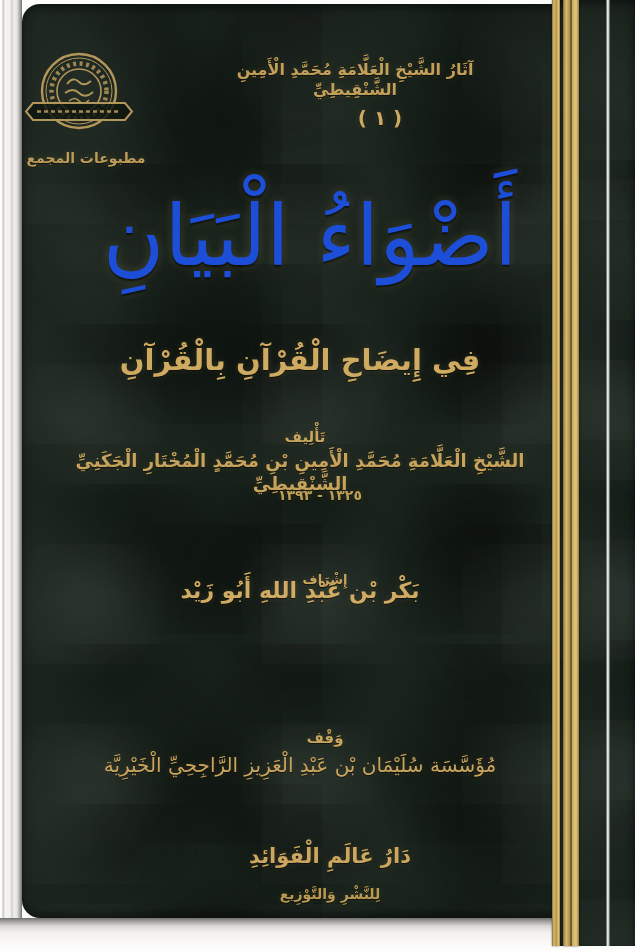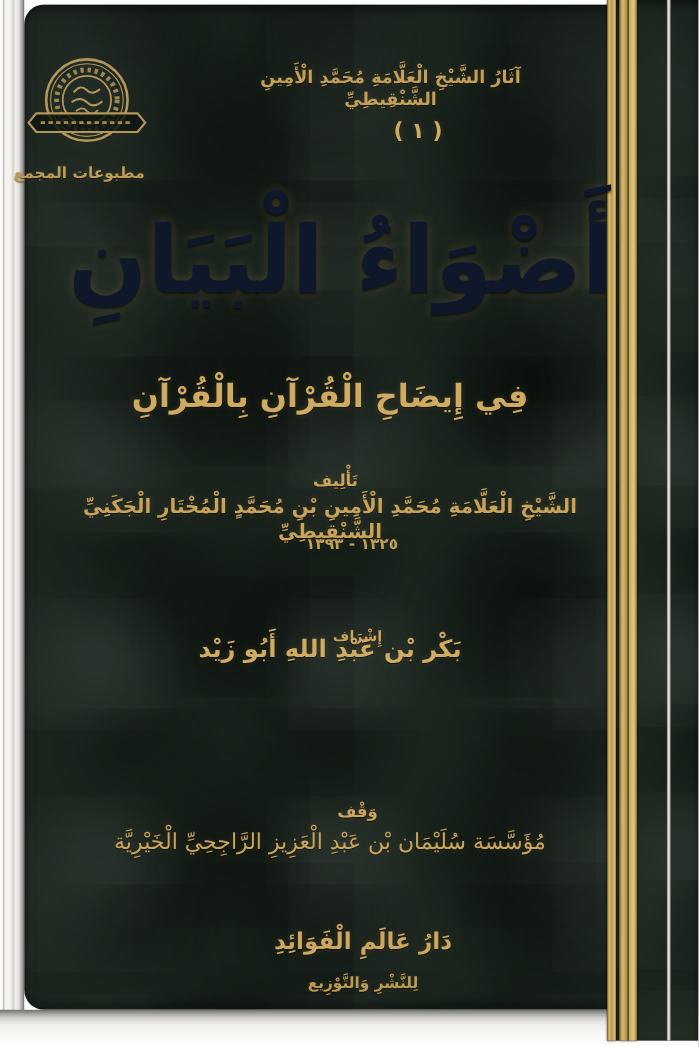--- a/index.html
+++ b/index.html
@@ -57,24 +57,24 @@
     background:linear-gradient(90deg,#3a423a 0%,#e8e9e4 35%,#c6c9c2 70%,#2c332c 100%);
   }
   
   .gold-text{
     position:absolute;text-align:center;color:#c9a55e;
     text-shadow:0 1px 1px rgba(0,0,0,0.55), 0 0 6px rgba(214,178,101,0.18);
     line-height:1.25;
   }
   .series-title{top:60px;left:200px;width:310px;font-size:16px;font-weight:700;color:#c3a059;}
   .volume-number{top:106px;left:340px;width:80px;font-size:20px;font-weight:700;color:#cdaa62;}
-  .seal-caption{top:150px;left:10px;width:124px;font-size:14px;font-weight:700;color:#bd9c58;}
+  .seal-caption{top:150px;left:24px;width:124px;font-size:14px;font-weight:700;color:#bd9c58;}
   .main-title{
-    top:192px;left:35px;width:550px;font-size:84px;font-weight:700;
-    color:#0f172a;line-height:1.05;
+    top:192px;left:35px;width:550px;font-size:84px;font-weight:400;
+    color:#1d4ed8;line-height:1.05;
     text-shadow:0 2px 2px rgba(0,0,0,0.6), 0 0 10px rgba(220,185,110,0.22);
   }
   .subtitle{top:342px;left:60px;width:480px;font-size:29px;font-weight:700;color:#cfaa61;}
   .author-label{top:428px;left:40px;width:530px;font-size:15px;font-weight:700;}
   .author-name{top:450px;left:35px;width:530px;font-size:18px;font-weight:700;color:#c7a35c;}
   .author-dates{top:487px;left:60px;width:520px;font-size:14px;font-weight:700;color:#bfa057;}
   .supervision-label{top:541px;left:60px;width:530px;font-size:13px;font-weight:700;margin-top:31px;}
   .supervisor-name{top:560px;left:40px;width:520px;font-size:22px;font-weight:700;color:#d0ab63;margin-top:17px;}
   .waqf-label{top:729px;left:60px;width:530px;font-size:15px;font-weight:700;}
   .waqf-org{top:753px;left:35px;width:530px;font-size:20px;font-weight:400;color:#c9a55e;}

